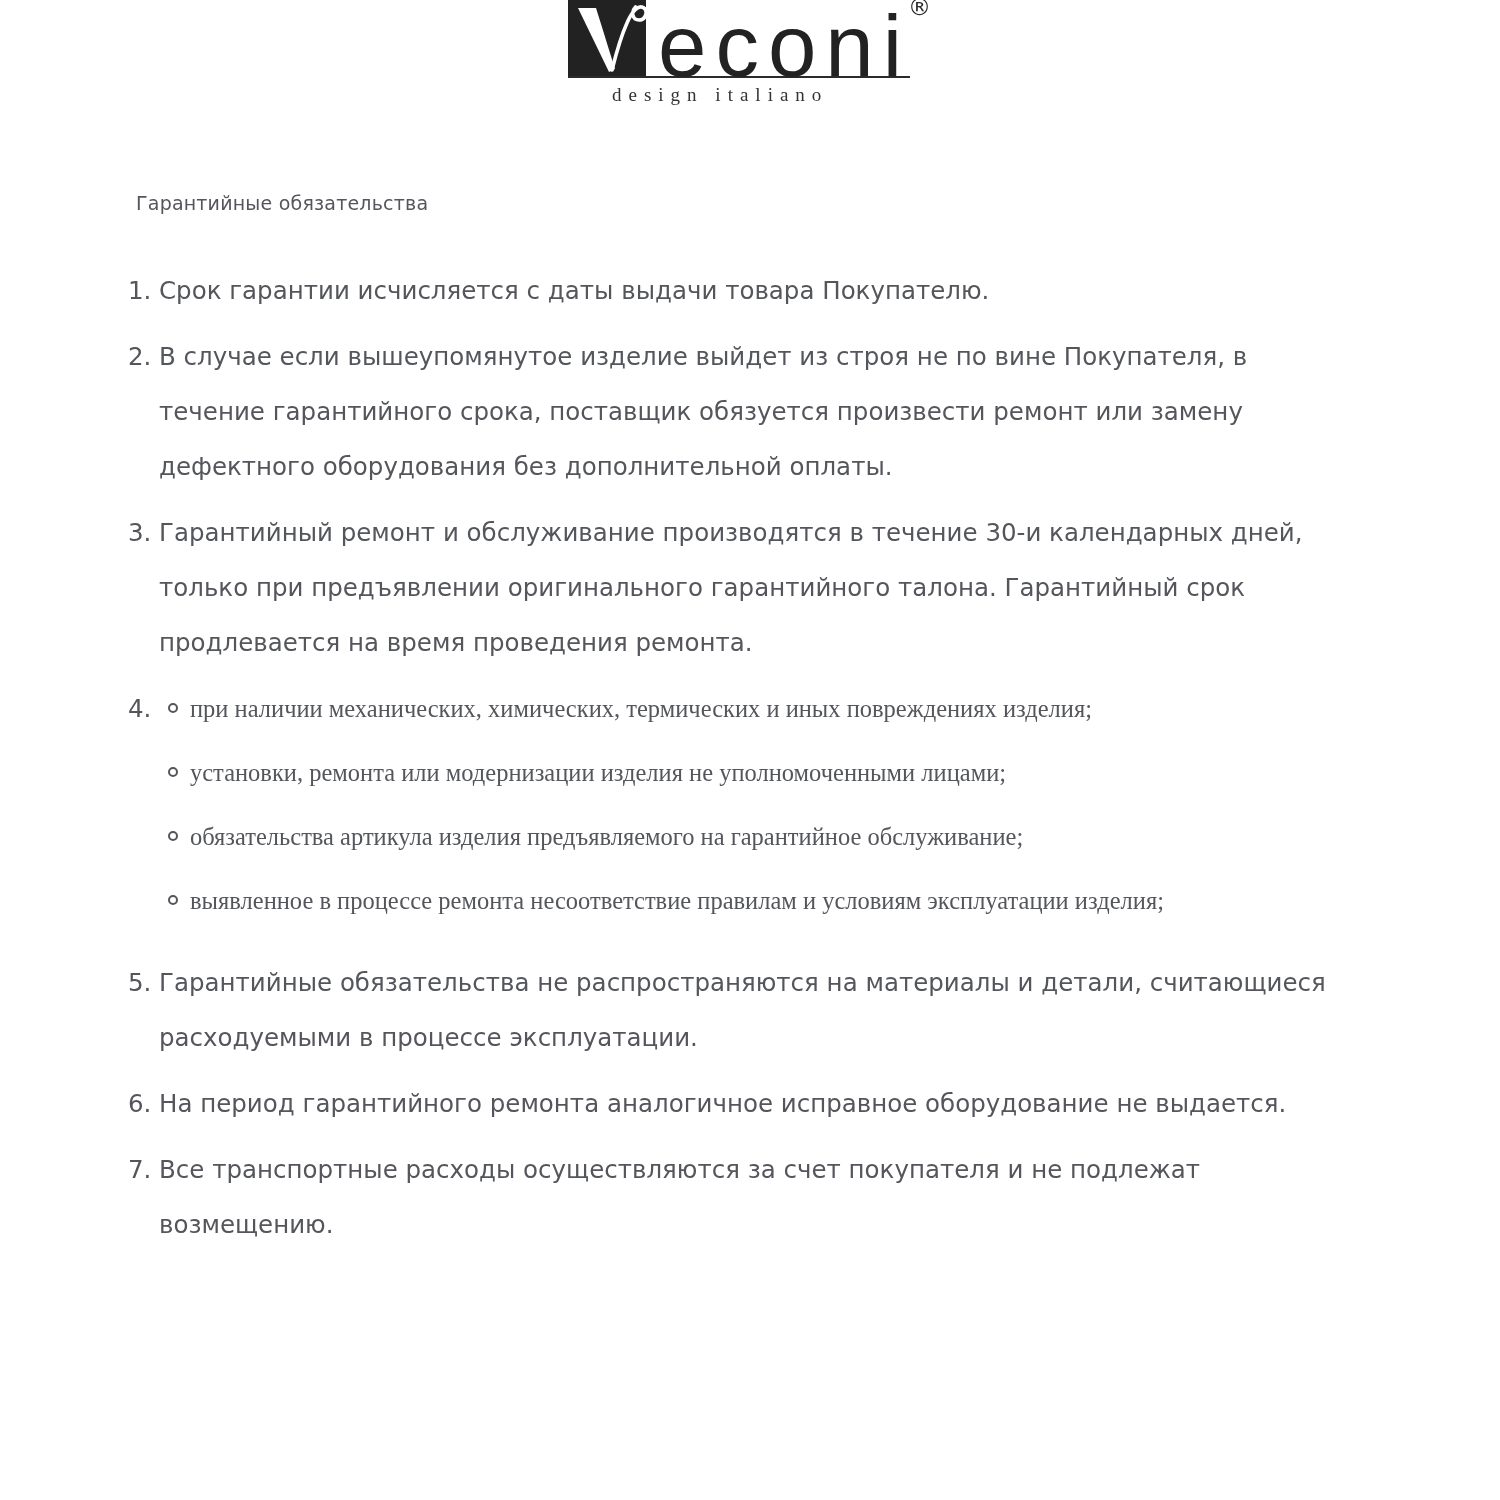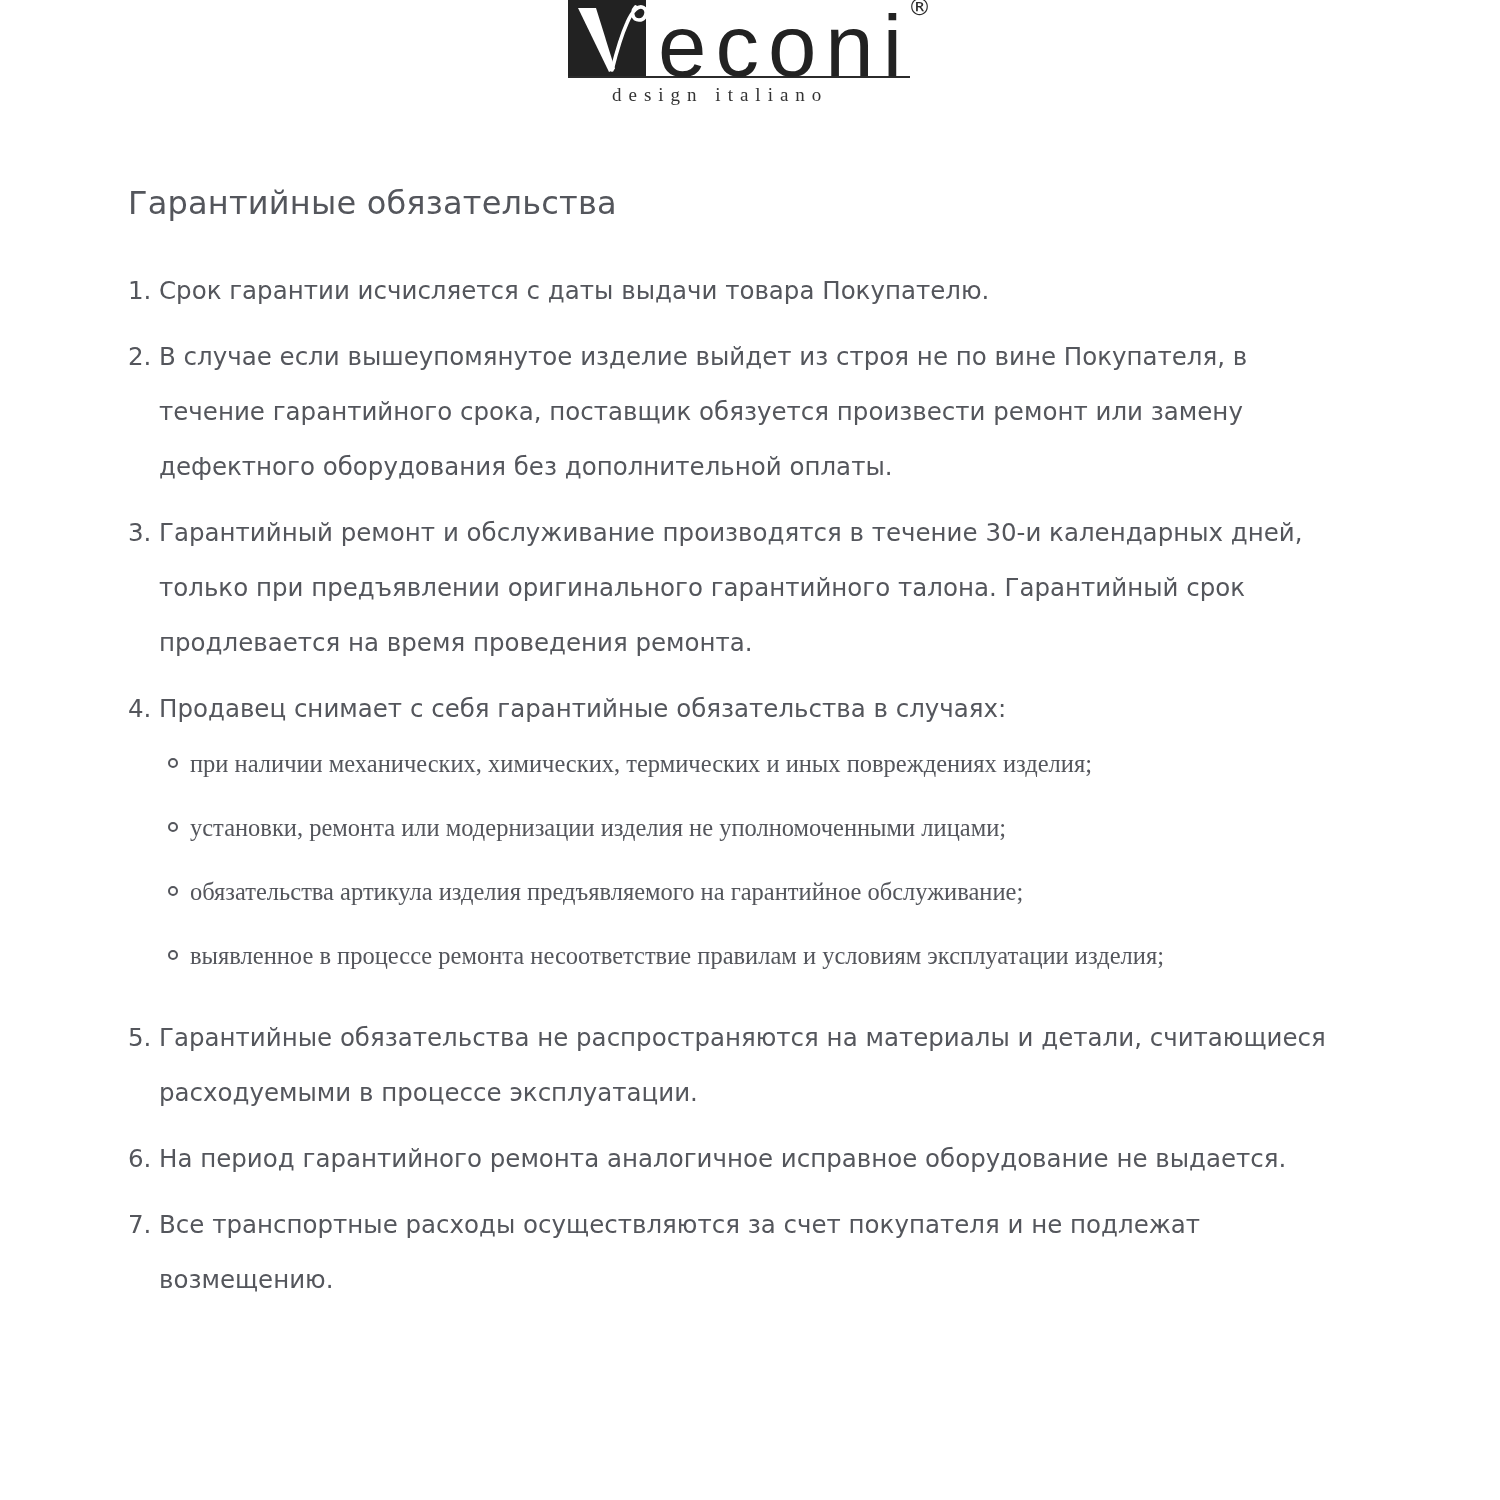--- a/index.html
+++ b/index.html
@@ -80,22 +80,22 @@
   }
 
   
   .content {
     padding-left: 128px;
     color: var(--text-color, #54565c);
     font-size: 24.5px;
     line-height: 55px;
   }
   .doc-title {
-    margin: 80px 0 45px 0;
-    font-size: 32px;
+    margin: 80px 0 45px 8px;
+    font-size: 19px;
     line-height: 30px;
     font-weight: 400;
     letter-spacing: 0.2px;
   }
   .warranty-list { width: 1222px; }
   .item {
     display: flex;
     align-items: flex-start;
     margin-bottom: 11px;
   }
@@ -162,21 +162,20 @@
       </div>
 
       <div class="item">
         <span class="item-num">3.</span>
         <div class="item-body">Гарантийный ремонт и обслуживание производятся в течение 30-и календарных дней, только при предъявлении оригинального гарантийного талона. Гарантийный срок продлевается на время проведения ремонта.</div>
       </div>
 
       <div class="item">
         <span class="item-num">4.</span>
         <div class="item-body">
-          <div>Продавец снимает с себя гарантийные обязательства в случаях:</div>
           <ul class="sub-list">
             <li class="sub-item">
               <span class="bullet"></span>
               <span class="sub-text">при наличии механических, химических, термических и иных повреждениях изделия;</span>
             </li>
             <li class="sub-item">
               <span class="bullet"></span>
               <span class="sub-text">установки, ремонта или модернизации изделия не уполномоченными лицами;</span>
             </li>
             <li class="sub-item">

